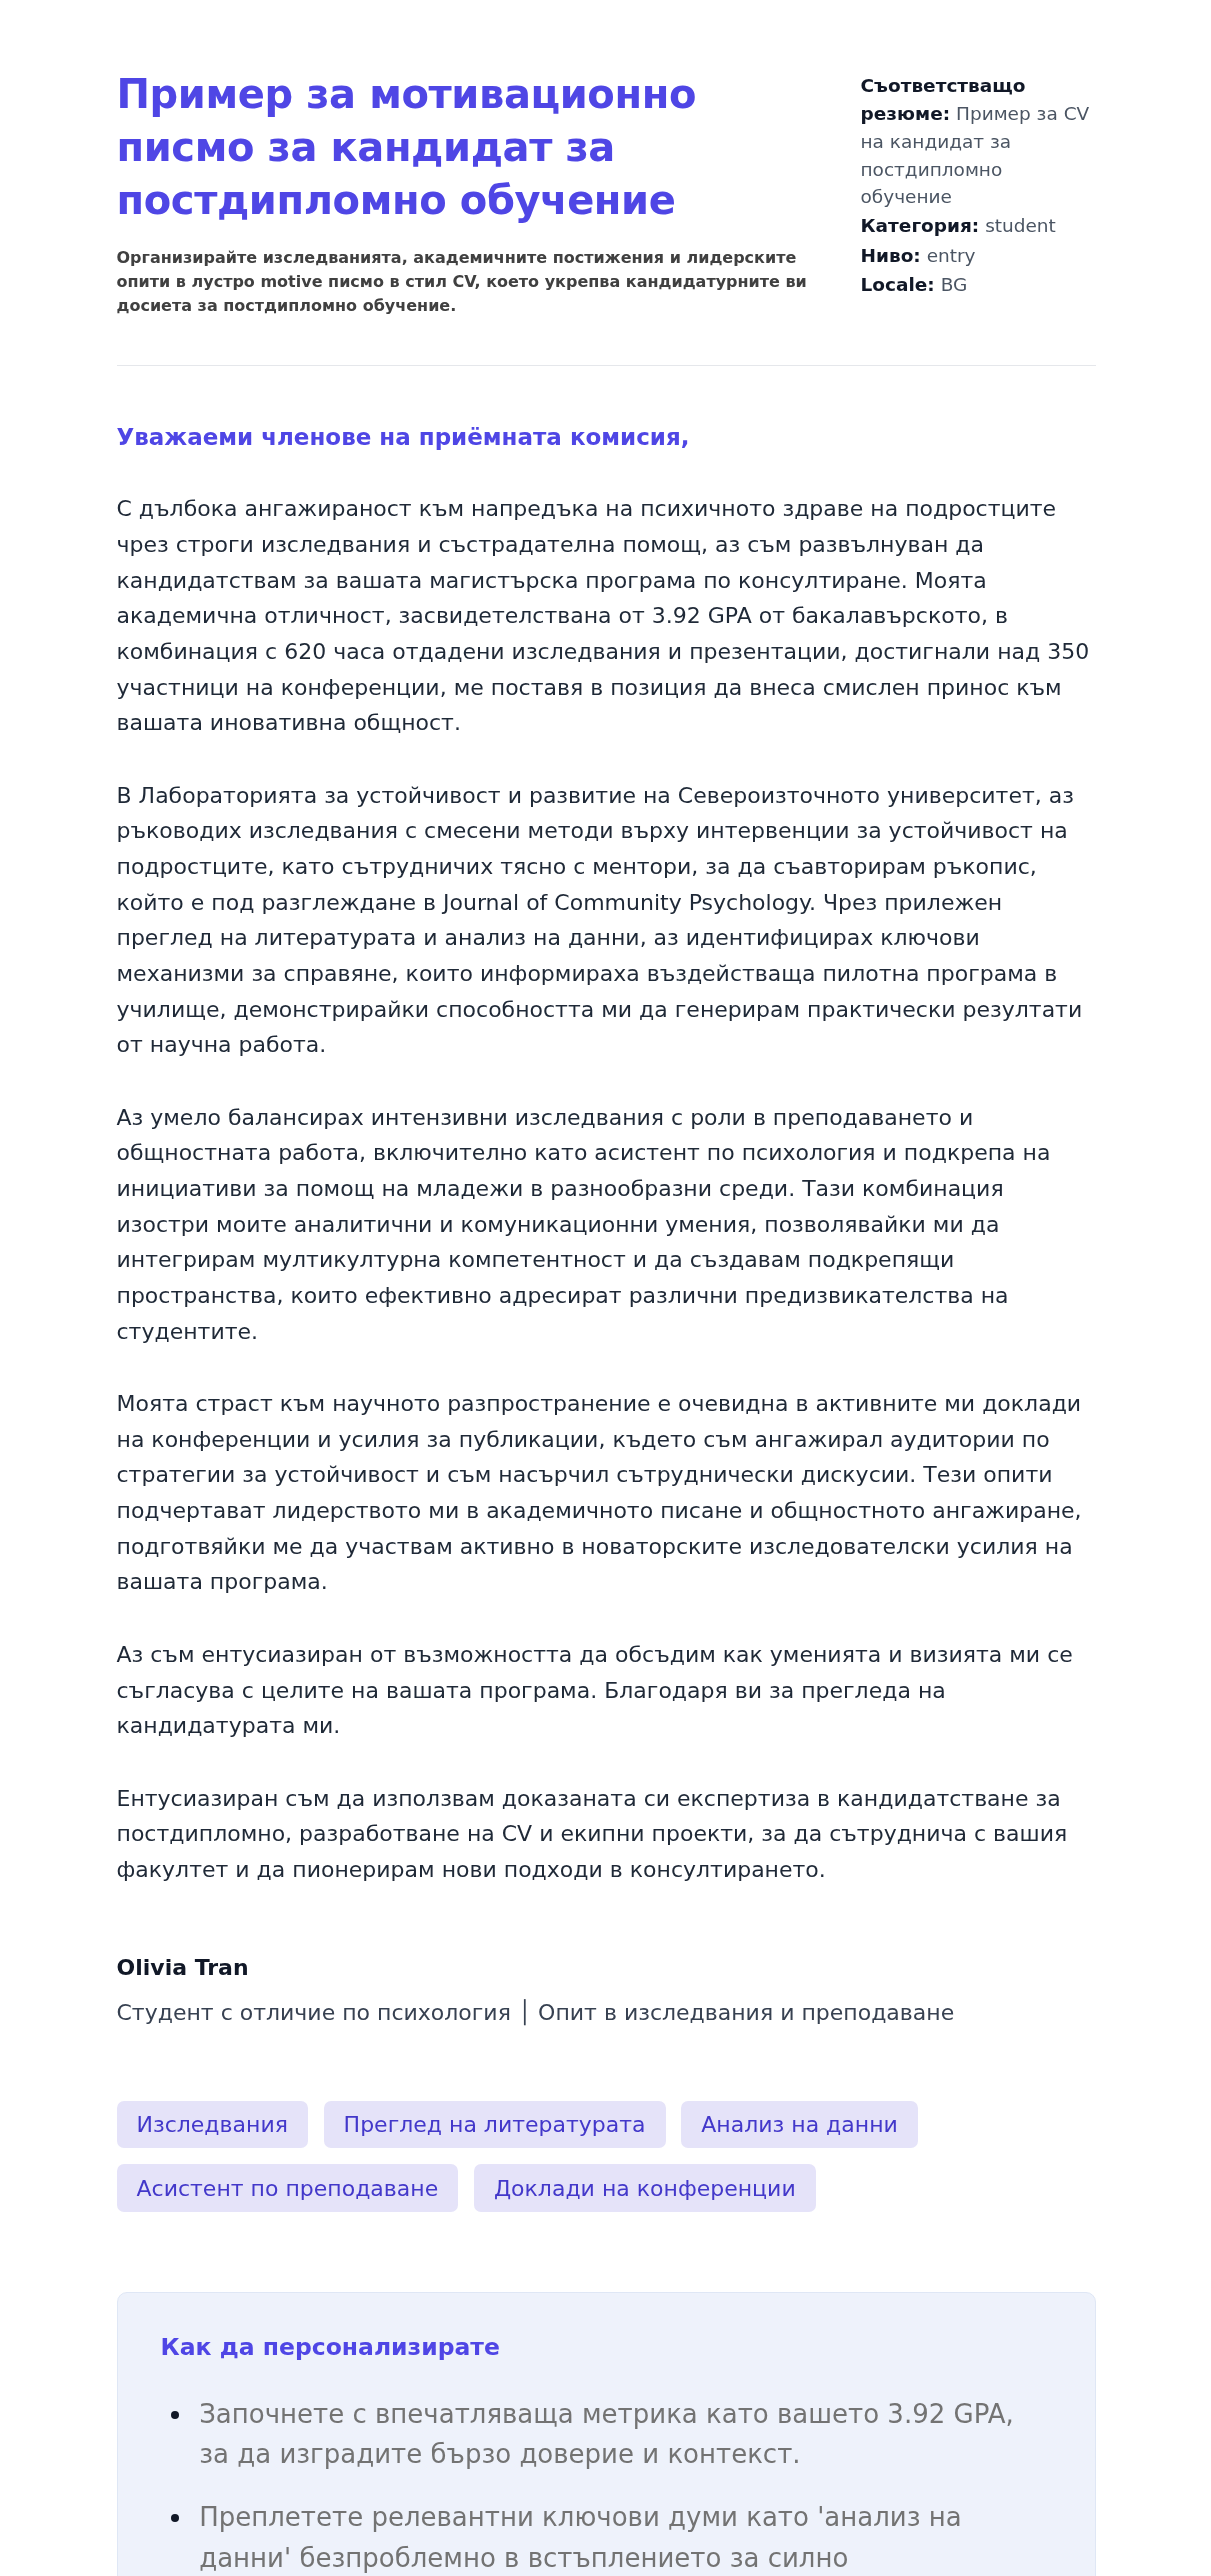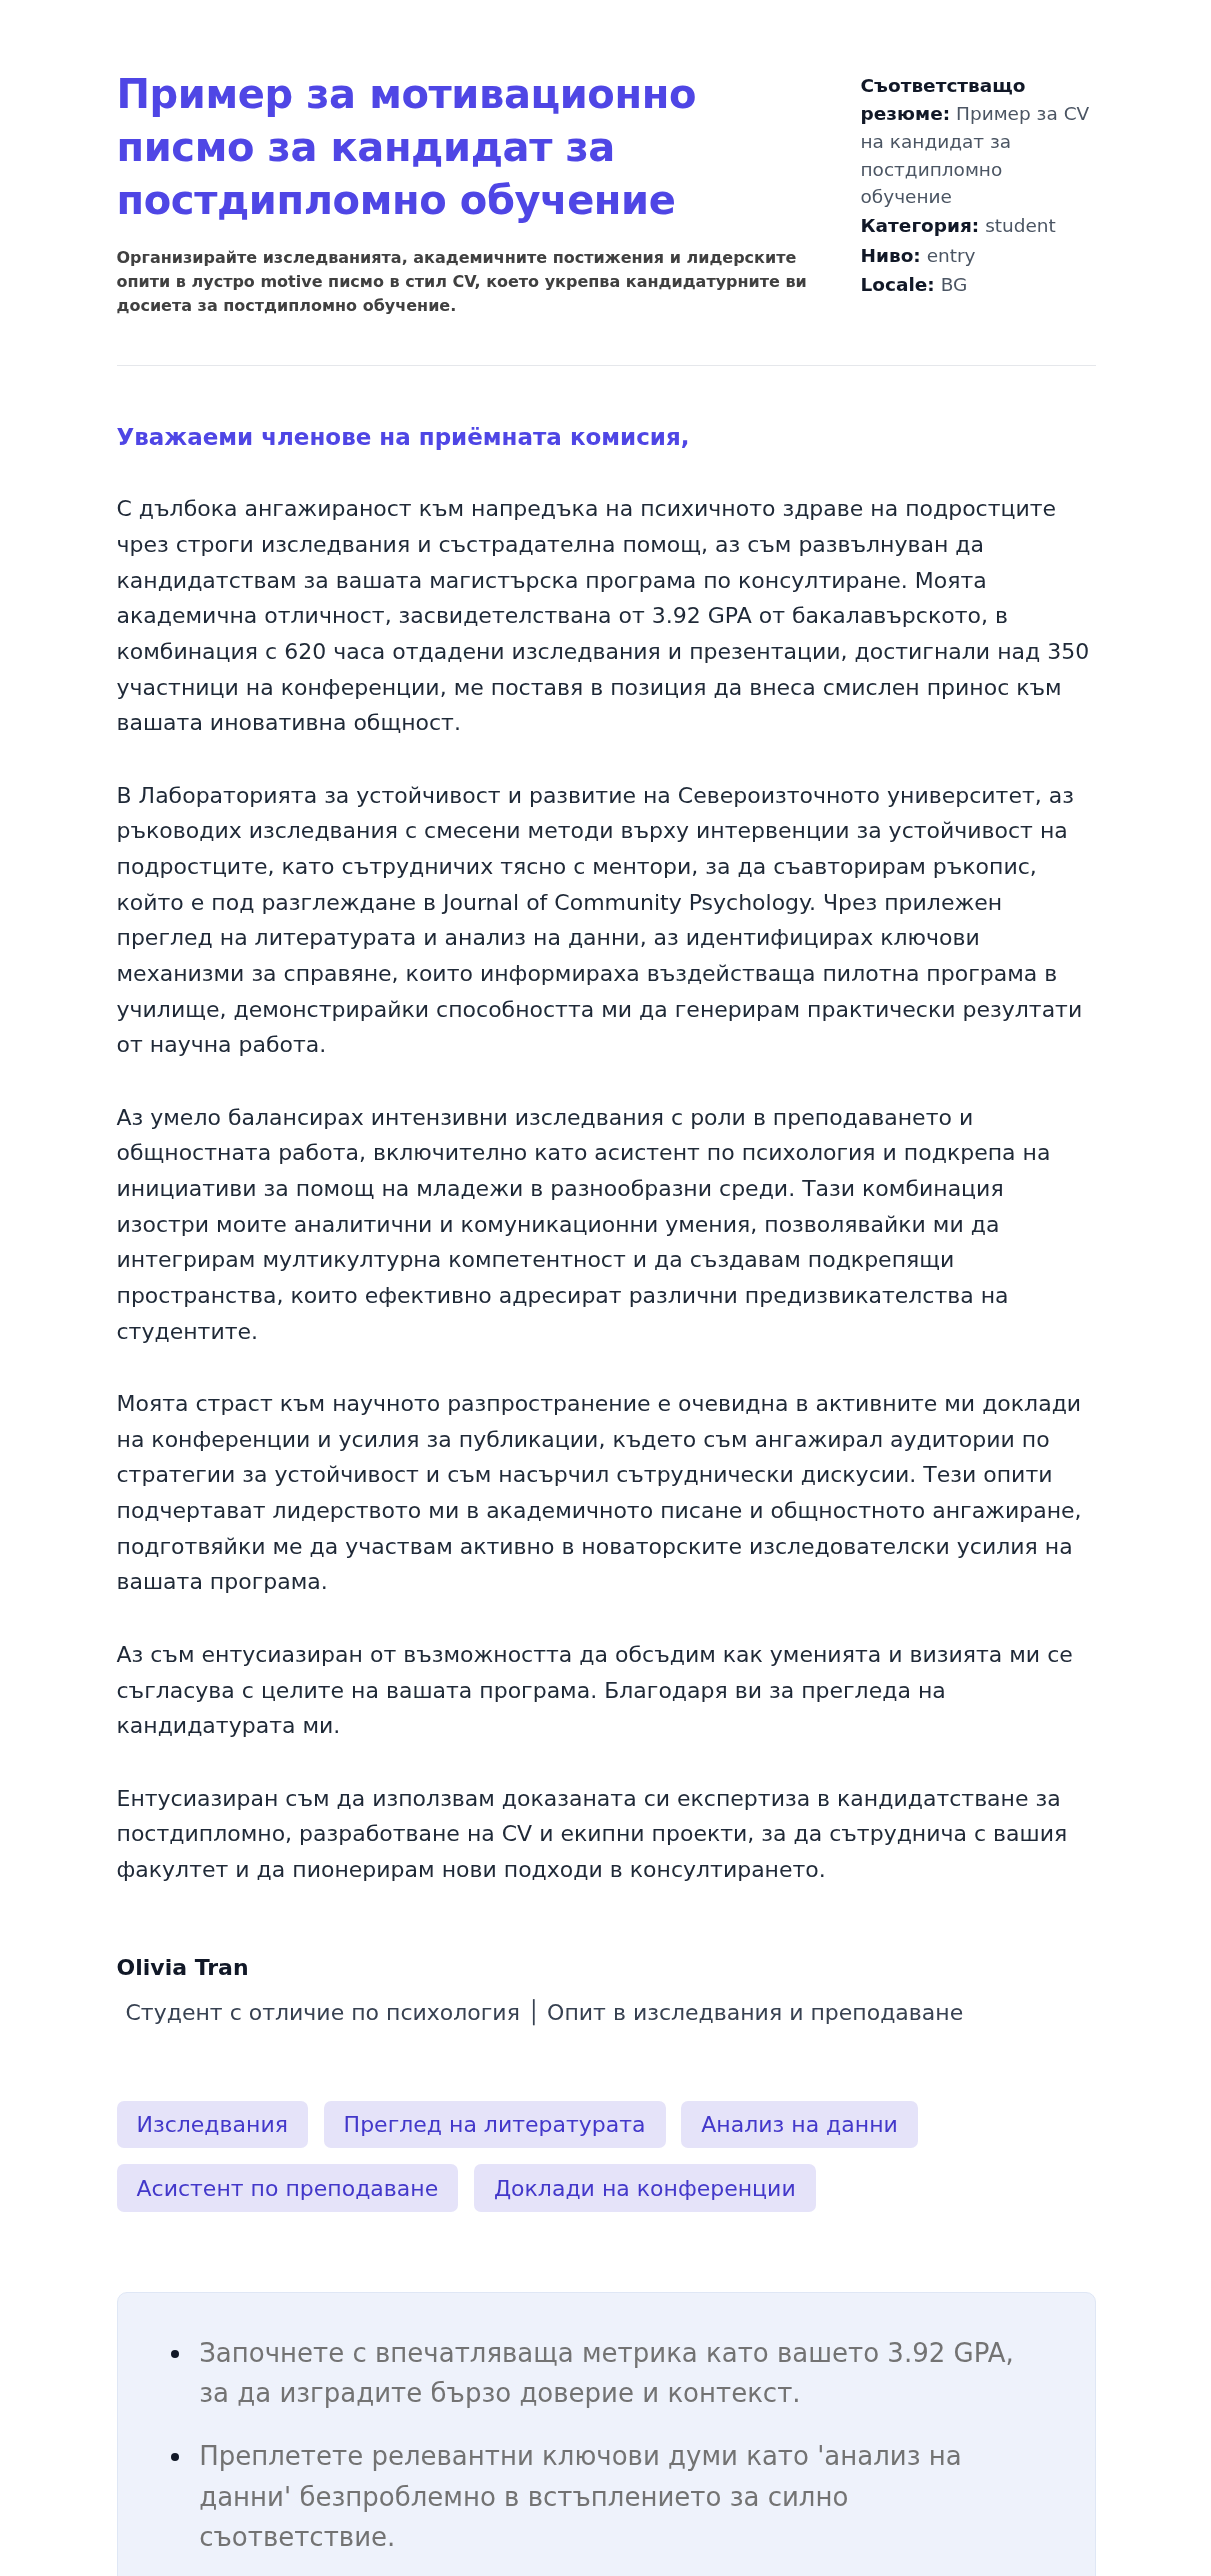--- a/index.html
+++ b/index.html
@@ -85,21 +85,21 @@
 
   
   .signature { margin-top: 67px; }
   .sig-name {
     font-size: 22px;
     font-weight: 700;
     color: #111827;
     margin: 0;
   }
   .sig-title {
-    margin: 20px 0 0 9px;
+    margin: 20px 0 0 0;
     font-size: 22px;
     color: #374151;
   }
 
   
   .tags {
     margin-top: 76px;
     display: flex;
     flex-wrap: wrap;
     gap: 15.7px;
@@ -193,20 +193,21 @@
 
   <div class="tags">
     <span class="tag">Изследвания</span>
     <span class="tag">Преглед на литературата</span>
     <span class="tag">Анализ на данни</span>
     <span class="tag">Асистент по преподаване</span>
     <span class="tag">Доклади на конференции</span>
   </div>
 
   <div class="tips">
+    <h2 class="tips-title">Как да персонализирате</h2>
     <ul class="tips-list">
       <li>Започнете с впечатляваща метрика като вашето 3.92 GPA, за да изградите бързо доверие и контекст.</li>
       <li>Преплетете релевантни ключови думи като 'анализ на данни' безпроблемно в встъплението за силно съответствие.</li>
 
     </ul>
   </div>
 
 </div>
 
 

